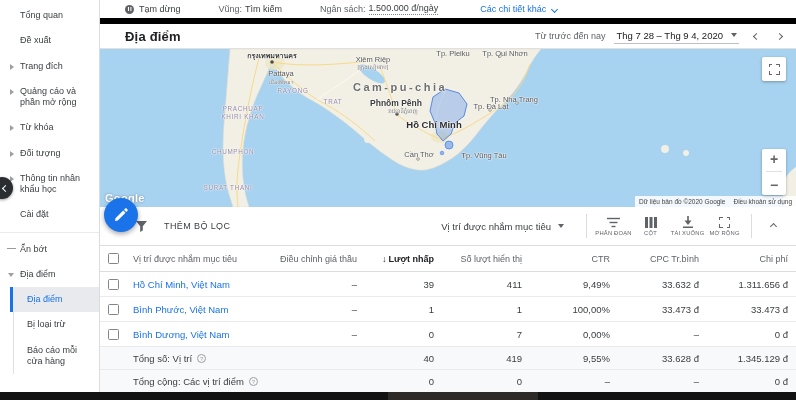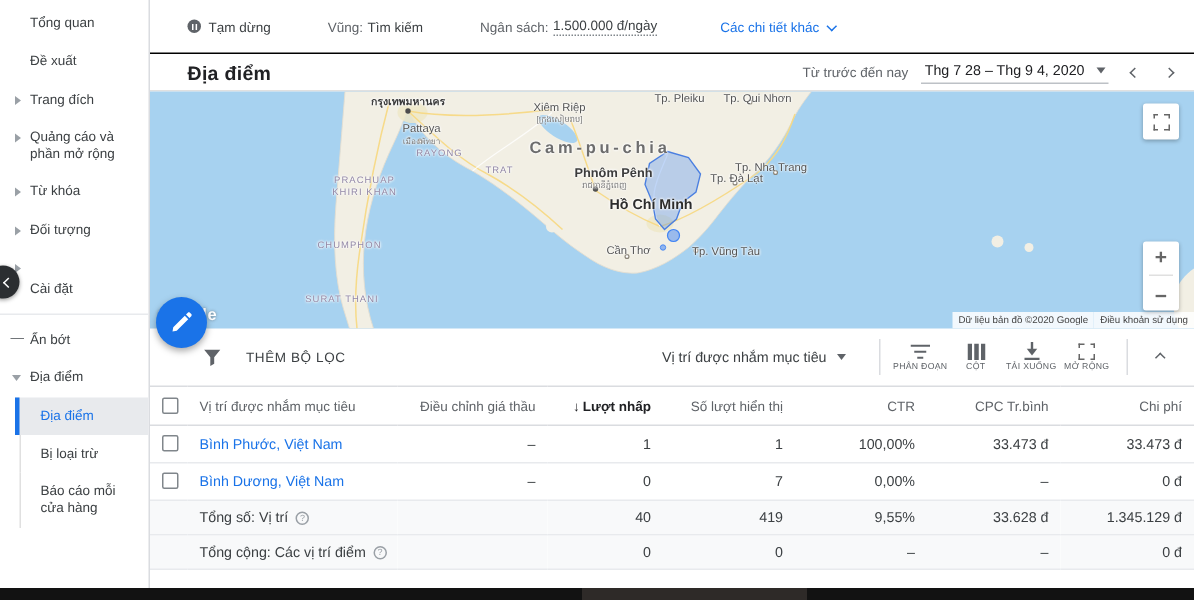--- a/index.html
+++ b/index.html
@@ -28,21 +28,21 @@
   .chev.right{transform:rotate(-45deg)}
   .chev.up{transform:rotate(-135deg)}
   .chev.down{transform:rotate(45deg)}
   .chev.blue{border-color:var(--accent-blue)}
   .chev.white{border-color:#fff}
   .tri-down{display:inline-block;width:0;height:0;border-left:3.5px solid transparent;border-right:3.5px solid transparent;border-top:4px solid #5f6368}
 
   
   .main{position:absolute;left:100px;top:0;width:696px;height:392px;background:#fff}
 
-  .topbar{height:36px;display:flex;align-items:center;border-bottom:1px solid #000000;font-size:9px;color:#3c4043;padding-left:25px}
+  .topbar{height:24px;display:flex;align-items:center;border-bottom:6px solid #000000;font-size:9px;color:#3c4043;padding-left:25px}
   .pause-ic{position:relative;width:9px;height:9px;border-radius:50%;background:#5f6368;margin-right:5px;flex:0 0 auto}
   .pause-ic::after{content:"";position:absolute;left:2.6px;top:2.6px;width:1.3px;height:4px;background:#fff;box-shadow:2.4px 0 0 #fff}
   .tb-group{display:flex;align-items:center}
   .tb-label{color:#5f6368;margin-right:3px}
   .tb-sep{width:38px}
   .budget-val{border-bottom:1px dotted #80868b;padding-bottom:1px}
   .more-details{color:var(--accent-blue);display:flex;align-items:center;gap:6px;margin-left:42px;cursor:pointer}
 
   .titlebar{height:25px;display:flex;align-items:center;border-bottom:1px solid #e0e0e0;padding:0 14px 0 25px}
   .page-title{font-size:13px;font-weight:700;color:var(--dark-text);letter-spacing:.2px}
@@ -107,21 +107,21 @@
 
 <div class="screen">
 
   <nav class="sidebar">
     <div class="side-item"><span>Tổng quan</span></div>
     <div class="side-item"><span>Đề xuất</span></div>
     <div class="side-item"><i class="tri-r"></i><span>Trang đích</span></div>
     <div class="side-item"><i class="tri-r"></i><span>Quảng cáo và phần mở rộng</span></div>
     <div class="side-item"><i class="tri-r"></i><span>Từ khóa</span></div>
     <div class="side-item"><i class="tri-r"></i><span>Đối tượng</span></div>
-    <div class="side-item"><i class="tri-r"></i></div>
+    <div class="side-item"><i class="tri-r"></i><span>Thông tin nhân khẩu học</span></div>
     <div class="side-item"><span>Cài đặt</span></div>
     <div class="side-divider"></div>
     <div class="side-item"><span class="minus">—</span><span>Ẩn bớt</span></div>
     <div class="side-item"><i class="tri-d"></i><span>Địa điểm</span></div>
     <div class="side-item sub selected"><span>Địa điểm</span></div>
     <div class="side-item sub"><span>Bị loại trừ</span></div>
     <div class="side-item sub"><span>Báo cáo mỗi cửa hàng</span></div>
 
   </nav>
   <div class="collapse-fab">
@@ -215,21 +215,21 @@
       <div class="ml" style="left:181px;top:20px">Pattaya</div>
       <div class="ml thai" style="left:181px;top:29px">เมืองพัทยา</div>
       <div class="ml province" style="left:193px;top:38px">RAYONG</div>
       <div class="ml province" style="left:233px;top:49px">TRAT</div>
       <div class="ml province" style="left:143px;top:56px">PRACHUAP KHIRI KHAN</div>
       <div class="ml province" style="left:133px;top:99px">CHUMPHON</div>
       <div class="ml province" style="left:128px;top:135px">SURAT THANI</div>
       <div class="ml" style="left:273px;top:6px">Xiêm Riệp</div>
       <div class="ml khmer" style="left:273px;top:15px">[ក្រុងសៀមរាប]</div>
       <div class="ml country" style="left:300px;top:32px">Cam-pu-chia</div>
-      <div class="ml city-md" style="left:309px;top:49px">Phnôm Pênh</div>
+      <div class="ml city-md" style="left:296px;top:49px">Phnôm Pênh</div>
       <div class="ml khmer" style="left:303px;top:59px">រាជធានីភ្នំពេញ</div>
       <div class="ml city-bold" style="left:334px;top:70px">Hồ Chí Minh</div>
       <div class="ml" style="left:319px;top:101px">Cần Thơ</div>
       <div class="ml" style="left:384px;top:102px">Tp. Vũng Tàu</div>
       <div class="ml" style="left:353px;top:0px">Tp. Pleiku</div>
       <div class="ml" style="left:405px;top:0px">Tp. Qui Nhơn</div>
       <div class="ml" style="left:414px;top:46px">Tp. Nha Trang</div>
       <div class="ml" style="left:391px;top:53px">Tp. Đà Lạt</div>
 
       <div class="map-btn fullscreen-btn">
@@ -335,20 +335,30 @@
           <th class="sorted"><span class="sort-arrow">↓</span><span>Lượt nhấp</span></th>
           <th>Số lượt hiển thị</th>
           <th>CTR</th>
           <th>CPC Tr.bình</th>
           <th>Chi phí</th>
         </tr>
       </thead>
       <tbody>
         <tr>
           <td class="al"><span class="cb"></span></td>
+          <td class="al"><a class="loc">Hồ Chí Minh, Việt Nam</a></td>
+          <td>–</td>
+          <td>39</td>
+          <td>411</td>
+          <td>9,49%</td>
+          <td>33.632 đ</td>
+          <td>1.311.656 đ</td>
+        </tr>
+        <tr>
+          <td class="al"><span class="cb"></span></td>
           <td class="al"><a class="loc">Bình Phước, Việt Nam</a></td>
           <td>–</td>
           <td>1</td>
           <td>1</td>
           <td>100,00%</td>
           <td>33.473 đ</td>
           <td>33.473 đ</td>
         </tr>
         <tr>
           <td class="al"><span class="cb"></span></td>

